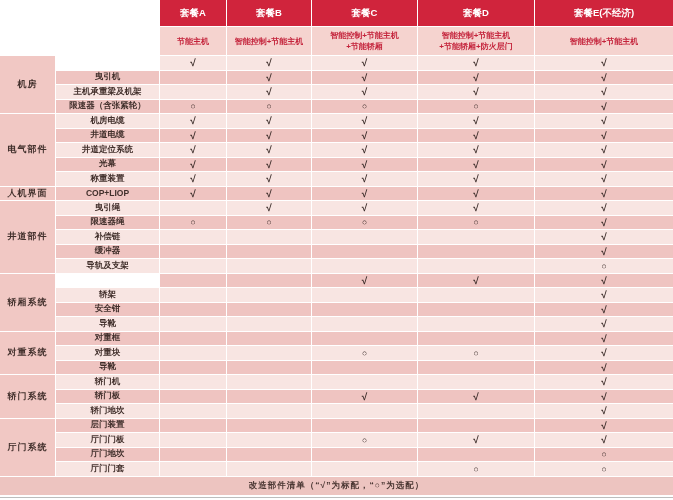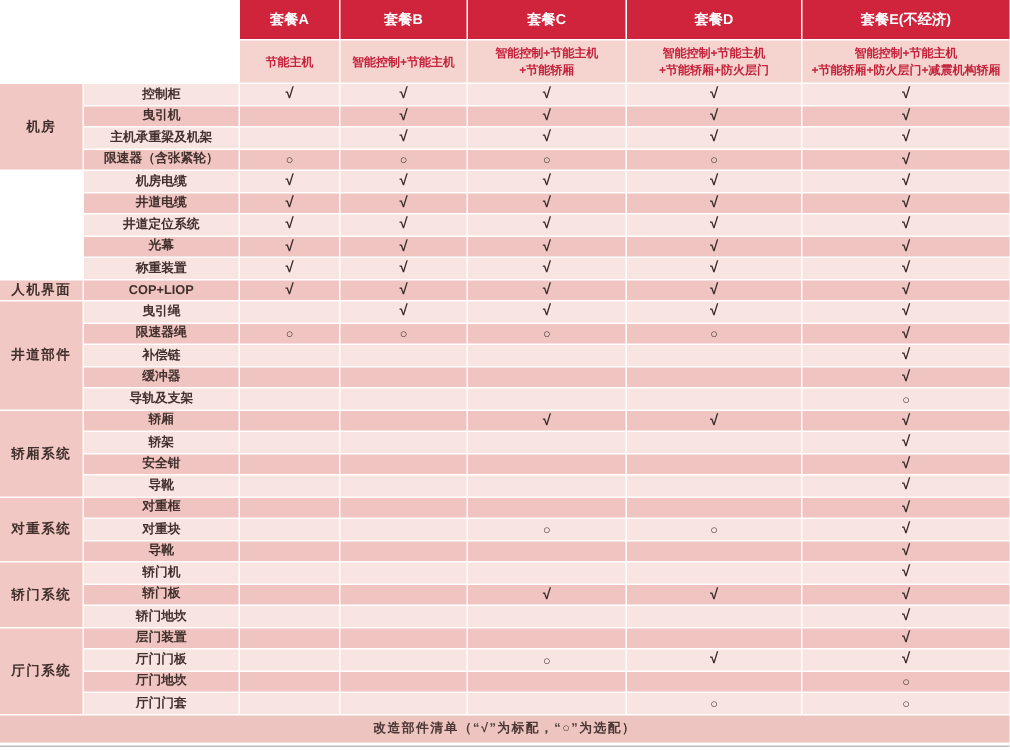--- a/index.html
+++ b/index.html
@@ -77,24 +77,22 @@
       <div class="cell pkg-desc" style="grid-column: 5;">
         <div class="cell " style="background: transparent;">智能控制+节能主机</div>
         <div class="cell " style="background: transparent;">+节能轿厢</div>
       </div>
       <div class="cell pkg-desc" style="grid-column: 6;">
         <div class="cell " style="background: transparent;">智能控制+节能主机</div>
         <div class="cell " style="background: transparent;">+节能轿厢+防火层门</div>
       </div>
       <div class="cell pkg-desc" style="grid-column: 7;">
         <div class="cell " style="background: transparent;">智能控制+节能主机</div>
-        <div class="cell " style="background: transparent;">+节能轿厢+防火层门+减震机构轿厢</div>
       </div>
       <div class="cell group-cell" style="grid-row: 3 / span 4;">机房</div>
-      <div class="cell item-cell lt" style="grid-row: 3;">控制柜</div>
       <div class="cell mark-cell lt mark-check" style="grid-area: 3 / 3;">√</div>
       <div class="cell mark-cell lt mark-check" style="grid-area: 3 / 4;">√</div>
       <div class="cell mark-cell lt mark-check" style="grid-area: 3 / 5;">√</div>
       <div class="cell mark-cell lt mark-check" style="grid-area: 3 / 6;">√</div>
       <div class="cell mark-cell lt mark-check" style="grid-area: 3 / 7;">√</div>
       <div class="cell item-cell dk" style="grid-row: 4;">曳引机</div>
       <div class="cell mark-cell dk " style="grid-area: 4 / 3;"></div>
       <div class="cell mark-cell dk mark-check" style="grid-area: 4 / 4;">√</div>
       <div class="cell mark-cell dk mark-check" style="grid-area: 4 / 5;">√</div>
       <div class="cell mark-cell dk mark-check" style="grid-area: 4 / 6;">√</div>
@@ -104,20 +102,21 @@
       <div class="cell mark-cell lt mark-check" style="grid-area: 5 / 4;">√</div>
       <div class="cell mark-cell lt mark-check" style="grid-area: 5 / 5;">√</div>
       <div class="cell mark-cell lt mark-check" style="grid-area: 5 / 6;">√</div>
       <div class="cell mark-cell lt mark-check" style="grid-area: 5 / 7;">√</div>
       <div class="cell item-cell dk" style="grid-row: 6;">限速器（含张紧轮）</div>
       <div class="cell mark-cell dk mark-circle" style="grid-area: 6 / 3;">○</div>
       <div class="cell mark-cell dk mark-circle" style="grid-area: 6 / 4;">○</div>
       <div class="cell mark-cell dk mark-circle" style="grid-area: 6 / 5;">○</div>
       <div class="cell mark-cell dk mark-circle" style="grid-area: 6 / 6;">○</div>
       <div class="cell mark-cell dk mark-check" style="grid-area: 6 / 7;">√</div>
+      <div class="cell group-cell" style="grid-row: 7 / span 5;">电气部件</div>
       <div class="cell item-cell lt" style="grid-row: 7;">机房电缆</div>
       <div class="cell mark-cell lt mark-check" style="grid-area: 7 / 3;">√</div>
       <div class="cell mark-cell lt mark-check" style="grid-area: 7 / 4;">√</div>
       <div class="cell mark-cell lt mark-check" style="grid-area: 7 / 5;">√</div>
       <div class="cell mark-cell lt mark-check" style="grid-area: 7 / 6;">√</div>
       <div class="cell mark-cell lt mark-check" style="grid-area: 7 / 7;">√</div>
       <div class="cell item-cell dk" style="grid-row: 8;">井道电缆</div>
       <div class="cell mark-cell dk mark-check" style="grid-area: 8 / 3;">√</div>
       <div class="cell mark-cell dk mark-check" style="grid-area: 8 / 4;">√</div>
       <div class="cell mark-cell dk mark-check" style="grid-area: 8 / 5;">√</div>
@@ -173,21 +172,20 @@
       <div class="cell mark-cell dk " style="grid-area: 16 / 5;"></div>
       <div class="cell mark-cell dk " style="grid-area: 16 / 6;"></div>
       <div class="cell mark-cell dk mark-check" style="grid-area: 16 / 7;">√</div>
       <div class="cell item-cell lt" style="grid-row: 17;">导轨及支架</div>
       <div class="cell mark-cell lt " style="grid-area: 17 / 3;"></div>
       <div class="cell mark-cell lt " style="grid-area: 17 / 4;"></div>
       <div class="cell mark-cell lt " style="grid-area: 17 / 5;"></div>
       <div class="cell mark-cell lt " style="grid-area: 17 / 6;"></div>
       <div class="cell mark-cell lt mark-circle" style="grid-area: 17 / 7;">○</div>
       <div class="cell group-cell" style="grid-row: 18 / span 4;">轿厢系统</div>
-      <div class="cell item-cell dk" style="grid-row: 18;">轿厢</div>
       <div class="cell mark-cell dk " style="grid-area: 18 / 3;"></div>
       <div class="cell mark-cell dk " style="grid-area: 18 / 4;"></div>
       <div class="cell mark-cell dk mark-check" style="grid-area: 18 / 5;">√</div>
       <div class="cell mark-cell dk mark-check" style="grid-area: 18 / 6;">√</div>
       <div class="cell mark-cell dk mark-check" style="grid-area: 18 / 7;">√</div>
       <div class="cell item-cell lt" style="grid-row: 19;">轿架</div>
       <div class="cell mark-cell lt " style="grid-area: 19 / 3;"></div>
       <div class="cell mark-cell lt " style="grid-area: 19 / 4;"></div>
       <div class="cell mark-cell lt " style="grid-area: 19 / 5;"></div>
       <div class="cell mark-cell lt " style="grid-area: 19 / 6;"></div>

